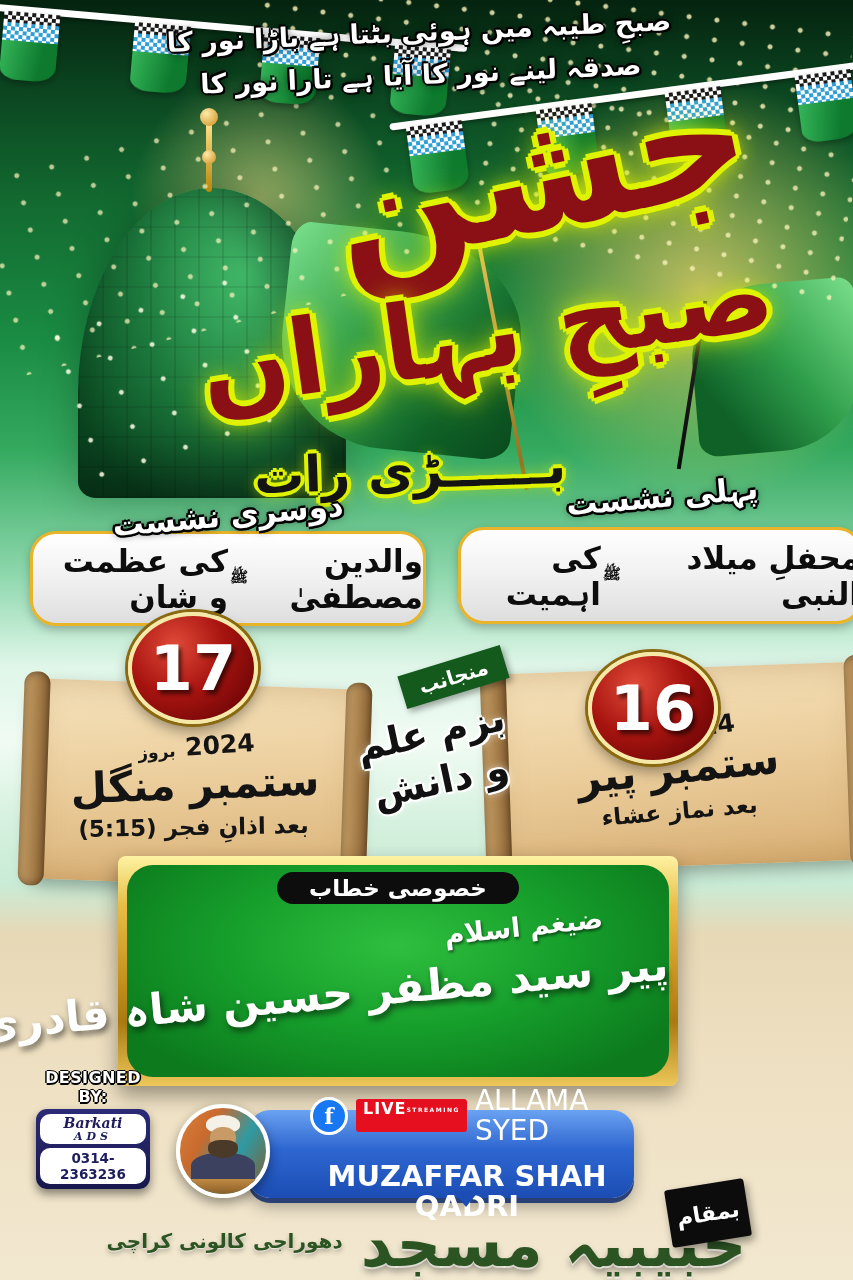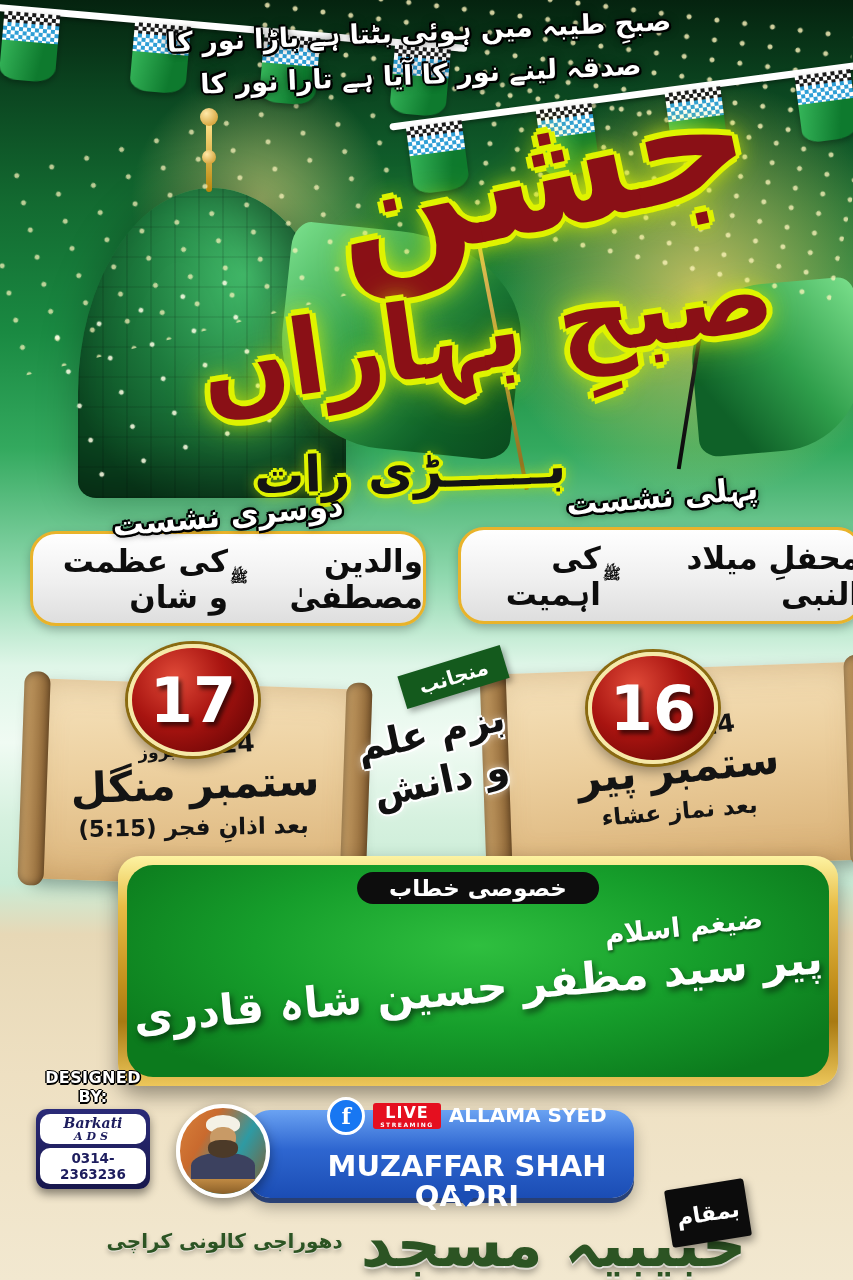--- a/index.html
+++ b/index.html
@@ -128,35 +128,35 @@
   .sc-broz{font-size:17px;}
   .sc-big{font-size:42px;font-weight:bold;transform:rotate(-4deg);line-height:1.15;
     display:flex;justify-content:center;gap:14px;}
   .sc-time{font-size:23px;font-weight:bold;margin-top:5px;transform:rotate(-3deg);}
   .date-circle{position:absolute;z-index:25;width:122px;height:104px;border-radius:50%;
     background:radial-gradient(circle at 35% 28%,#e04a38 0%,#a81410 45%,#6d0606 85%);
     border:4px solid #f6e9a8;box-shadow:0 0 0 3px #8a6a10,0 7px 14px rgba(0,0,0,.4);
     display:flex;align-items:center;justify-content:center;color:#fff;font-size:62px;
     font-weight:bold;text-shadow:3px 4px 4px rgba(0,0,0,.6);}
   .circle1{left:588px;top:652px;}
-  .circle2{left:128px;top:644px;}
+  .circle2{left:128px;top:612px;}
 
   
   .organizer-label{position:absolute;z-index:21;left:400px;top:660px;background:#145a1d;
     color:#fff;font-size:20px;font-weight:bold;padding:5px 18px;transform:rotate(-17deg);
     direction:rtl;box-shadow:2px 4px 6px rgba(0,0,0,.35);}
   .organizer-name{position:absolute;z-index:21;left:348px;top:708px;width:176px;
     font-size:38px;font-weight:bold;color:#111;direction:rtl;text-align:center;
     transform:rotate(-12deg);line-height:1.3;
     text-shadow:2px 0 0 #fff,-2px 0 0 #fff,0 2px 0 #fff,0 -2px 0 #fff,
       2px 2px 0 #fff,-2px -2px 0 #fff,0 0 10px rgba(255,255,255,.9);}
 
   
-  .banner-frame{position:absolute;z-index:22;left:118px;top:856px;width:720px;height:230px;
-    border-radius:22px;box-sizing:border-box;padding:9px;
+  .banner-frame{position:absolute;z-index:22;left:118px;top:856px;width:560px;height:230px;
+    border-radius:8px;box-sizing:border-box;padding:9px;
     background:linear-gradient(180deg,#fdf3a2 0%,#e7bc45 22%,#c3901c 55%,#a97a12 72%,#edc75a 100%);
     box-shadow:0 9px 20px rgba(0,0,0,.38);}
   .banner-inner{position:relative;width:100%;height:100%;border-radius:26px;
     background:radial-gradient(ellipse at 50% 38%,#2fbf3f 0%,#169e2b 45%,#0c7a1d 85%);}
   .banner-tag{position:absolute;top:7px;left:50%;transform:translateX(-50%);
     background:#0d0d0d;color:#fff;font-size:23px;font-weight:bold;padding:3px 32px;
     border-radius:20px;direction:rtl;letter-spacing:1px;white-space:nowrap;}
   .banner-honorific{position:absolute;top:46px;right:66px;color:#fff;font-size:27px;
     font-weight:bold;direction:rtl;transform:rotate(-6deg);
     text-shadow:1px 2px 3px rgba(0,0,0,.55);}
@@ -183,25 +183,25 @@
     border-radius:22px;box-sizing:border-box;padding:6px 10px 6px 62px;color:#fff;
     background:linear-gradient(180deg,#6aa2f2 0%,#2e66d0 45%,#1b4db4 100%);
     box-shadow:0 5px 0 rgba(15,45,110,.85),0 9px 16px rgba(0,0,0,.3);
     display:flex;flex-direction:column;justify-content:center;}
   .live-bar::after{content:"";position:absolute;bottom:-22px;left:205px;
     border:13px solid transparent;border-top:16px solid #1b4db4;}
   .live-row{display:flex;align-items:center;justify-content:center;gap:8px;}
   .fb-icon{width:32px;height:32px;border-radius:50%;background:#1877f2;border:3px solid #fff;
     color:#fff;display:flex;align-items:center;justify-content:center;font-size:22px;
     font-weight:bold;font-family:"DejaVu Serif",serif;flex:0 0 auto;}
-  .live-badge{background:#e50f1f;border-radius:3px;padding:2px 7px 1px;display:flex;
-    flex-direction:column;align-items:center;line-height:1;flex:0 0 auto;}
+  .live-badge{background:#e50f1f;border-radius:3px;padding:2px 7px 15px;display:flex;
+    flex-direction:row;align-items:center;line-height:1;flex:0 0 auto;}
   .live-word{font-size:16px;font-weight:bold;letter-spacing:1px;}
   .streaming-word{font-size:6px;font-weight:bold;letter-spacing:1.5px;margin-top:1px;}
-  .allama1{font-size:20px;font-weight:bold;line-height:1.05;}
+  .allama1{font-size:28px;font-weight:normal;line-height:1.05;}
   .allama2{font-size:29px;font-weight:bold;text-align:center;line-height:1.05;margin-top:16px;}
   .photo{position:absolute;z-index:40;left:176px;top:1104px;width:86px;height:86px;
     border-radius:50%;border:4px solid #fff;overflow:hidden;
     background:linear-gradient(120deg,#d9813b 0%,#c96a2e 30%,#2e9aa3 62%,#8a5a2a 100%);
     box-shadow:0 5px 12px rgba(0,0,0,.4);}
   .turban{position:absolute;left:26px;top:7px;width:34px;height:18px;background:#f4f1e6;
     border-radius:50% 50% 40% 40%;}
   .face{position:absolute;left:30px;top:19px;width:26px;height:22px;background:#c89a66;
     border-radius:45%;}
   .beard{position:absolute;left:28px;top:32px;width:30px;height:18px;background:#4c3a28;

